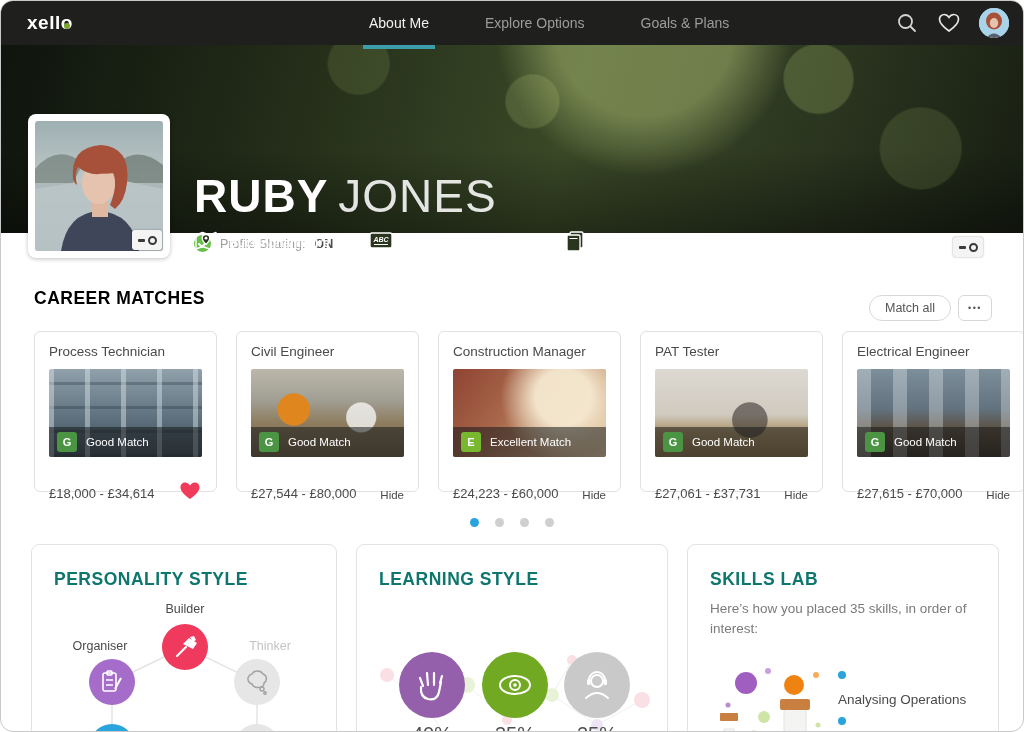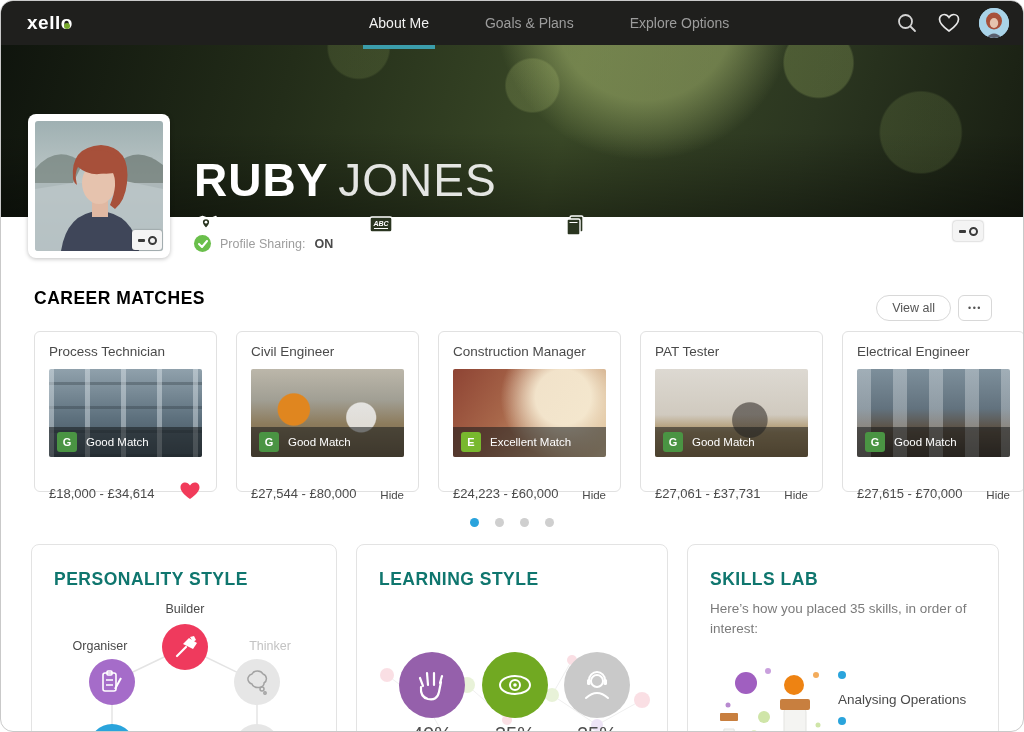--- a/index.html
+++ b/index.html
@@ -13,21 +13,21 @@
   .logo .logo-o::after { content:""; position:absolute; left:50%; bottom:5px; transform:translateX(-50%); width:6px; height:6px; border-radius:50%; background:#76a82d; }
   .nav-tabs { position:absolute; left:340px; top:0; height:44px; display:flex; }
   .nav-tab { height:44px; display:flex; align-items:center; padding:0 28px; font-size:14px; color:#9c9c9c; cursor:pointer; }
   .nav-tab.active { color:#f2f2f2; position:relative; }
   .nav-tab.active::after { content:""; position:absolute; left:22px; right:22px; bottom:-4px; height:4px; background:#3b9dab; }
   .nav-right { position:absolute; right:14px; top:0; height:44px; display:flex; align-items:center; gap:18px; }
   .nav-icon { width:24px; height:24px; display:flex; align-items:center; justify-content:center; cursor:pointer; }
   .avatar { width:30px; height:30px; border-radius:50%; overflow:hidden; background:#a9d3e8; cursor:pointer; }
 
   
-  .banner { position:absolute; left:0; top:28px; width:100%; height:188px;
+  .banner { position:absolute; left:0; top:44px; width:100%; height:188px;
     background:
       radial-gradient(circle at 63% -10%, rgba(210,228,140,.38) 0 90px, rgba(210,228,140,0) 150px),
       radial-gradient(circle at 80% 18%, rgba(190,215,120,.22) 0 34px, rgba(190,215,120,0) 36px),
       radial-gradient(circle at 52% 30%, rgba(200,220,130,.18) 0 26px, rgba(200,220,130,0) 28px),
       radial-gradient(circle at 90% 55%, rgba(170,200,110,.15) 0 40px, rgba(170,200,110,0) 42px),
       radial-gradient(circle at 35% 10%, rgba(180,205,115,.14) 0 30px, rgba(180,205,115,0) 32px),
       linear-gradient(rgba(0,0,0,0) 55%, rgba(0,0,0,.38) 100%),
       linear-gradient(105deg, #0f140d 0%, #232d19 28%, #3a4927 55%, #2b3620 78%, #181e12 100%);
     text-decoration: underline;
   }
@@ -118,22 +118,22 @@
 </style>
 </head>
 <body>
 
 <div id="frame">
 
   <div class="nav">
     <div class="logo"><span>xell</span><span class="logo-o">o</span></div>
     <div class="nav-tabs">
       <div class="nav-tab active">About Me</div>
+      <div class="nav-tab">Explore Options</div>
       <div class="nav-tab">Goals &amp; Plans</div>
-      <div class="nav-tab">Explore Options</div>
     </div>
     <div class="nav-right">
       <div class="nav-icon">
         <svg width="22" height="22" viewBox="0 0 22 22">
             <circle cx="9.5" cy="9.5" r="6.5" fill="none" stroke="#d4d4d4" stroke-width="1.8"></circle>
             <line x1="14.5" y1="14.5" x2="19" y2="19" stroke="#d4d4d4" stroke-width="1.8" stroke-linecap="round"></line>
           </svg>
       </div>
       <div class="nav-icon">
         <svg width="24" height="22" viewBox="0 0 24 22">
@@ -224,21 +224,21 @@
     <span class="check">
       <svg width="10" height="8" viewBox="0 0 10 8">
           <polyline points="1,4 4,7 9,1" fill="none" stroke="#fff" stroke-width="2" stroke-linecap="round" stroke-linejoin="round"></polyline>
         </svg>
     </span>
     <span class="lbl">Profile Sharing:</span>
     <span class="val">ON</span>
   </div>
 
   <div class="section-title">CAREER MATCHES</div>
-  <button class="viewall-btn">View all</button>
+  <button class="viewall-btn">Match all</button>
   <button class="more-btn">•••</button>
 
   <div class="cards-row">
 
     <div class="career-card">
       <div class="career-title">Process Technician</div>
       <div class="card-img img-0">
         <div class="band">
           <span class="badge g">G</span>
           <span class="match-label">Good Match</span>

